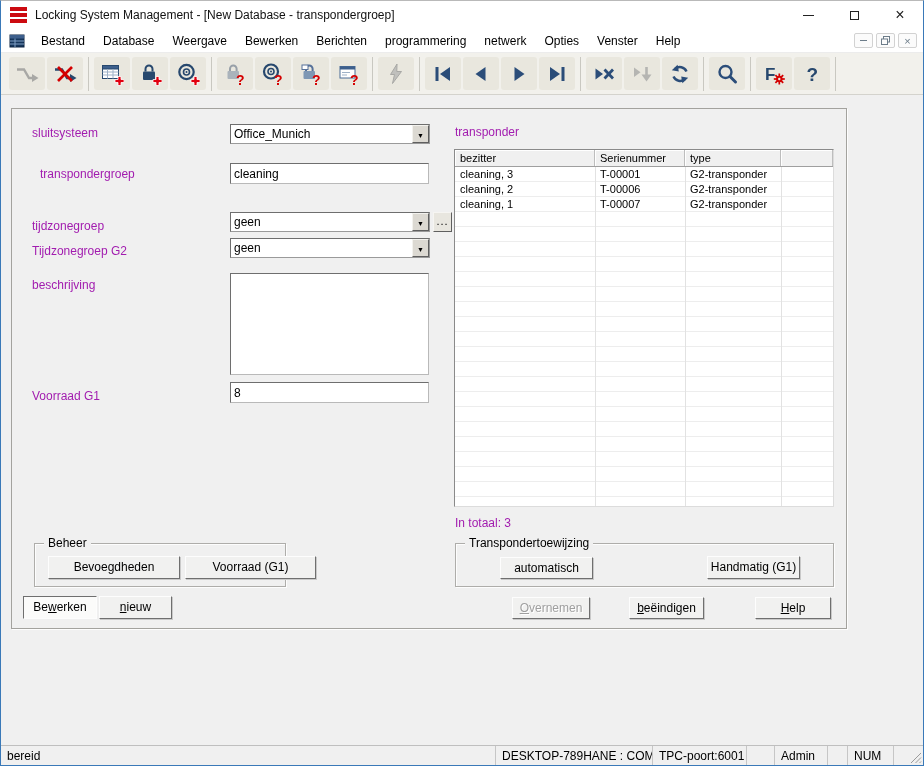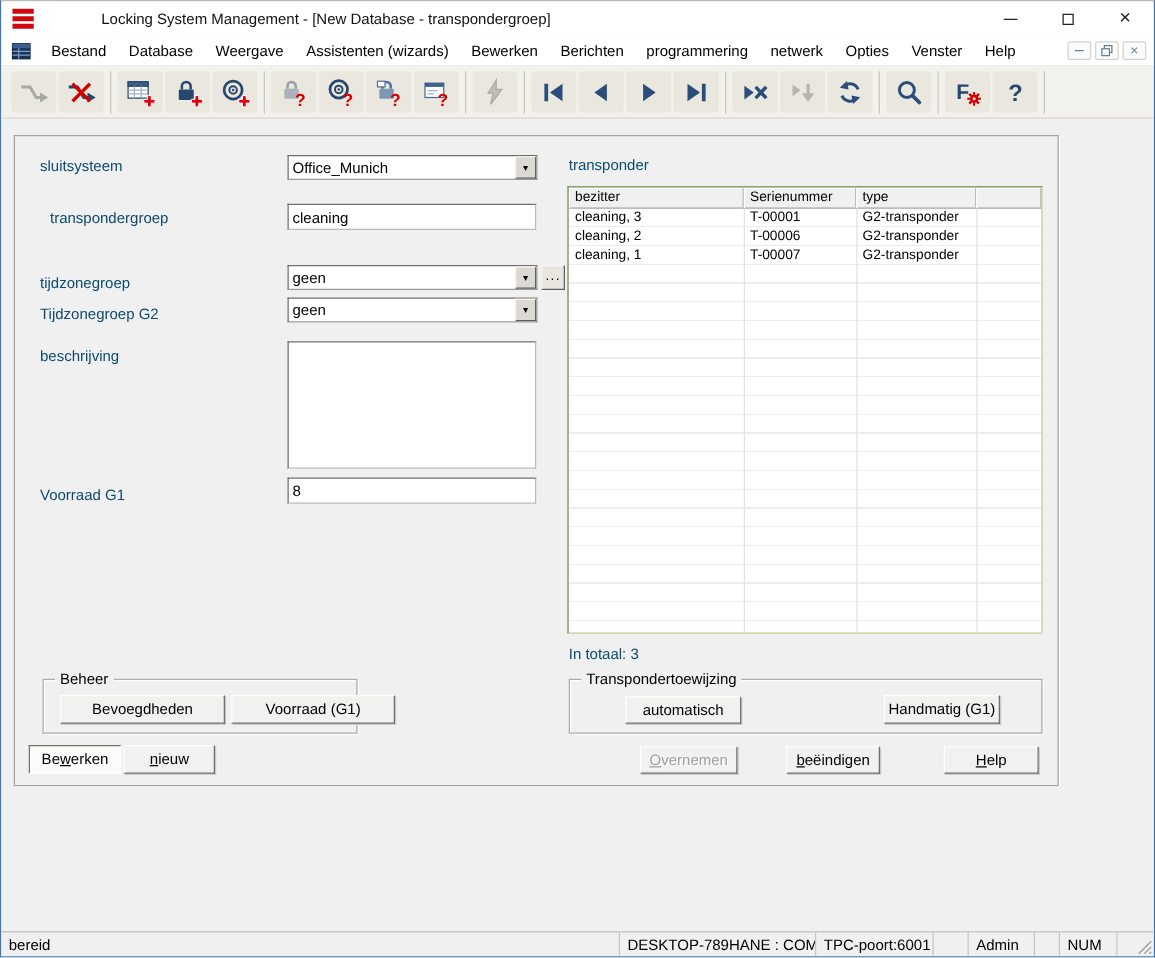--- a/index.html
+++ b/index.html
@@ -3,21 +3,21 @@
 <meta charset="utf-8">
 <style>
   * { margin:0; padding:0; box-sizing:border-box; }
   html,body { background:#e8e8e8; }
   body { font-family:"Liberation Sans", sans-serif; font-size:12px; color:#000; }
 
   .window{ position:relative; width:924px; height:766px; background:#f0f0f0;
     border:1px solid #3a79b8; border-top:1px solid #b9b9b9; overflow:hidden; }
 
   
-  .titlebar{ height:28px; background:#ffffff; display:flex; align-items:center;gap:46px; }
+  .titlebar{ height:28px; background:#ffffff; display:flex; align-items:center; }
   .app-logo{ width:17px; height:16px; margin:0 8px 0 9px; display:flex; flex-direction:column; justify-content:space-between; }
   .app-logo i{ display:block; height:4px; background:#cc0a10; }
   .title-text{ flex:0 1 auto; font-size:12px; color:#111; white-space:nowrap; }
   .wctrls{ margin-left:auto; display:flex; height:100%; }
   .wbtn{ width:46px; height:100%; display:flex; align-items:center; justify-content:center; cursor:default; }
   .glyph-min{ display:block; width:11px; height:1px; background:#222; }
   .glyph-max{ display:block; width:9px; height:9px; border:1px solid #222; }
   .glyph-close{ font-size:16px; line-height:16px; color:#222; }
 
   
@@ -31,21 +31,21 @@
   
   .toolbar{ height:42px; background:#f2f1ec; border-bottom:1px solid #d4d3cd; display:flex; align-items:center; padding:0 0 0 7px; }
   .tb{ width:36px; height:33px; margin:0 1px; border-radius:3px; background:#e9e7de; display:flex; align-items:center; justify-content:center; cursor:default; }
   .sep{ width:1px; height:34px; background:#c9c8c1; margin:0 4px; }
   .tb svg text{ font-family:"Liberation Sans", sans-serif; }
 
   
   .client{ position:relative; height:651px; background:#f0f0f0; }
   .frame{ position:absolute; left:10px; top:13px; width:836px; height:521px; border:1px solid #a3a29e; box-shadow:1px 1px 0 #fdfdfd; }
 
-  .flabel{ position:absolute; font-size:12px; color:#0c4a6e; white-space:nowrap; }
+  .flabel{ position:absolute; font-size:12px; color:#a21caf; white-space:nowrap; }
 
   .sunken{ background:#fff; border:1px solid; border-color:#6e6e6e #b9b9b9 #b9b9b9 #6e6e6e; }
   .txt{ position:absolute; font-family:"Liberation Sans", sans-serif; font-size:12px; padding:1px 3px; outline:none; }
 
   .combo{ position:absolute; display:flex; background:#fff; border:1px solid; border-color:#6e6e6e #9a9a9a #9a9a9a #6e6e6e; }
   .combo-val{ flex:1; font-size:12px; line-height:18px; padding-left:3px; white-space:nowrap; overflow:hidden; }
   .combo-btn{ width:17px; background:#dcd9d2; border:1px solid; border-color:#f3f2ee #5f5f5f #5f5f5f #f3f2ee; display:flex; align-items:center; justify-content:center; }
   .combo-btn .arr{ font-size:7px; color:#000; transform:translateY(0.5px); }
 
   .smallbtn{ position:absolute; background:#e8e6df; border:1px solid; border-color:#f6f5f2 #5f5f5f #5f5f5f #f6f5f2; font-size:11px; text-align:center; line-height:16px; letter-spacing:1px; }
@@ -108,21 +108,20 @@
         <rect x="1" y="2" width="14" height="12" fill="#16365c" stroke="#0d2442"></rect>
         <rect x="1" y="2" width="14" height="3.5" fill="#3d5f8c"></rect>
         <line x1="1" y1="8" x2="15" y2="8" stroke="#7f9ec4"></line>
         <line x1="1" y1="11" x2="15" y2="11" stroke="#7f9ec4"></line>
         <line x1="6" y1="5.5" x2="6" y2="14" stroke="#7f9ec4"></line>
       </svg>
     </span>
     <span class="menu-item">Bestand</span>
     <span class="menu-item">Database</span>
     <span class="menu-item">Weergave</span>
-    <span class="menu-item">Assistenten (wizards)</span>
     <span class="menu-item">Bewerken</span>
     <span class="menu-item">Berichten</span>
     <span class="menu-item">programmering</span>
     <span class="menu-item">netwerk</span>
     <span class="menu-item">Opties</span>
     <span class="menu-item">Venster</span>
     <span class="menu-item">Help</span>
     <div class="mdi-ctrls">
       <span class="mdibtn">
           <span class="glyph-mdimin"></span>

